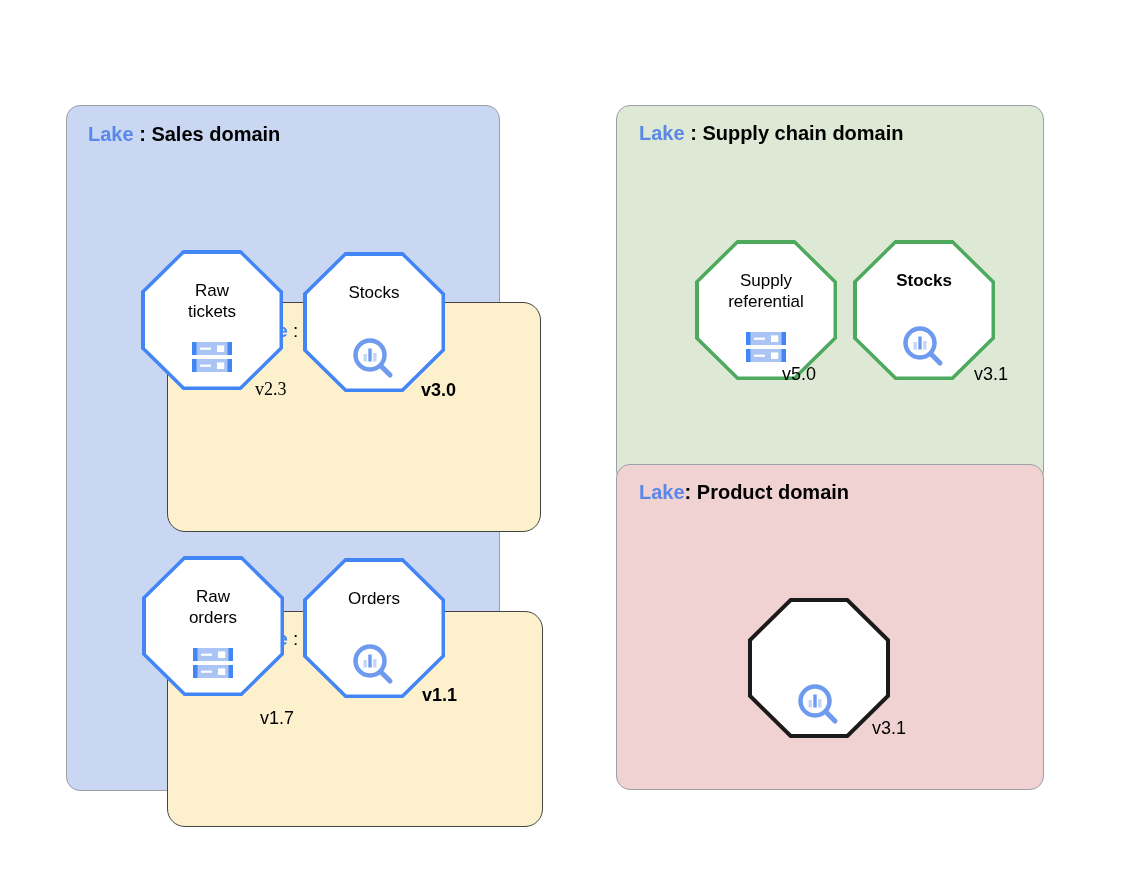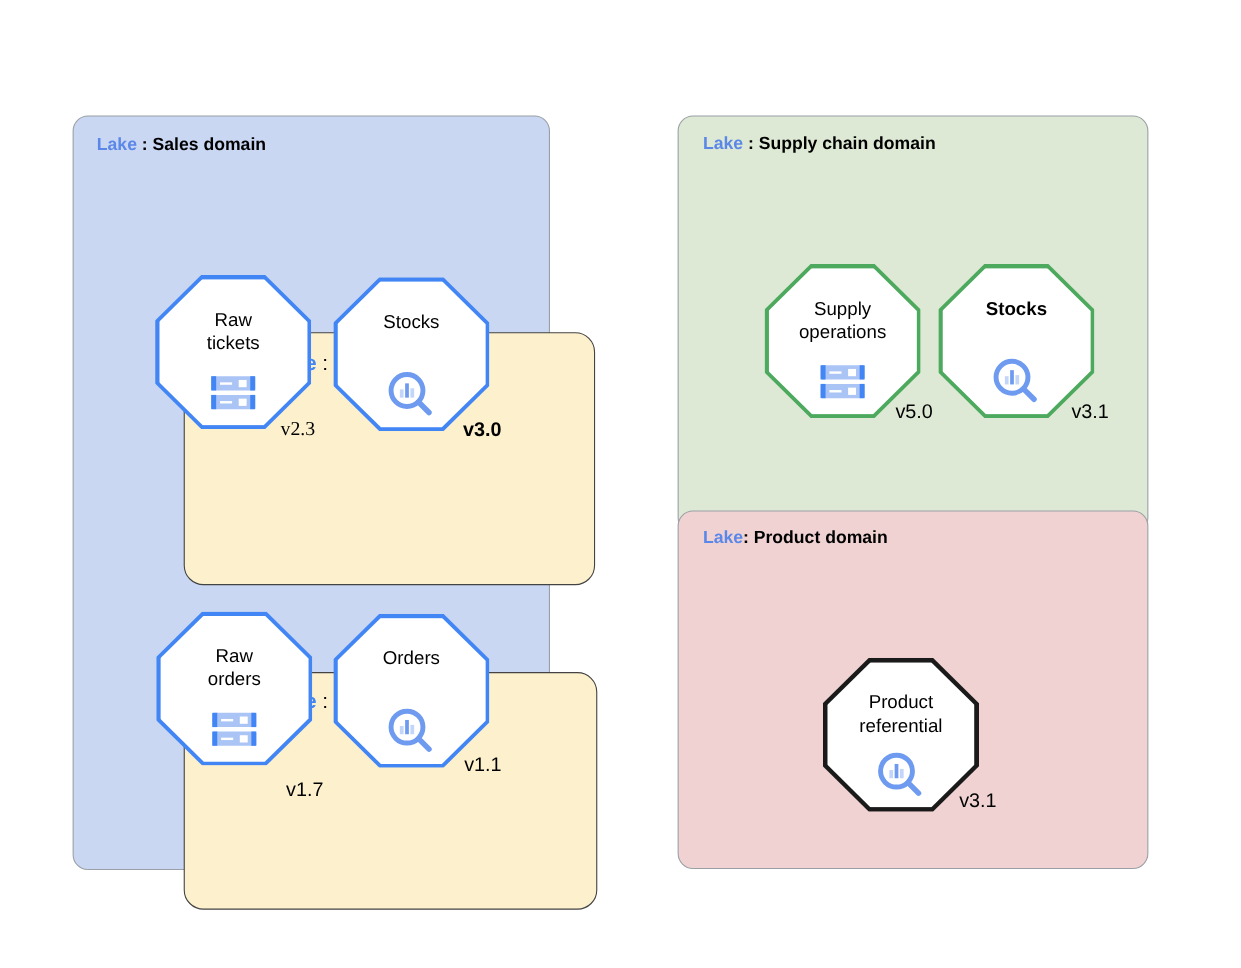--- a/index.html
+++ b/index.html
@@ -17,21 +17,21 @@
 
   
   .lake {
     position: absolute;
     border: 1.5px solid #9aa0a6;
     border-radius: 14px;
     box-sizing: border-box;
   }
   .lake-title {
     position: absolute;
-    font-size: 16px;
+    font-size: 20px;
     font-weight: bold;
     white-space: nowrap;
     line-height: 1;
   }
   .lake-title .kw { color: #5b87e8; }
   .lake-title .nm { color: #000000; }
 
   #lake-sales       { left: 66px;  top: 105px; width: 434px; height: 686px; background: #c9d7f3; }
   #lake-supply      { left: 616px; top: 105px; width: 428px; height: 380px; background: #dde9d4; }
   #lake-product     { left: 616px; top: 464px; width: 428px; height: 326px; background: #f0d2d2; }
@@ -110,22 +110,22 @@
   #n-sales        { left: 303px; top: 252px; }
   #n-raw-orders   { left: 142px; top: 556px; }
   #n-orders       { left: 303px; top: 558px; }
   #n-supply-ops   { left: 695px; top: 240px; }
   #n-stocks       { left: 853px; top: 240px; font-weight: bold; }
   #n-product-ref  { left: 748px; top: 598px; }
 
   #v-raw-tickets  { left: 255px; top: 380px; font-family: Liberation Serif, serif; }
   #v-sales        { left: 421px; top: 381px; font-weight: bold; }
   #v-raw-orders   { left: 260px; top: 684px; margin-top: 25px; }
-  #v-orders       { left: 422px; top: 686px; }
-  #v-supply-ops   { left: 814px; top: 365px; }
+  #v-orders       { left: 422px; top: 686px; font-weight: bold; }
+  #v-supply-ops   { left: 782px; top: 365px; }
   #v-stocks       { left: 974px; top: 365px; }
   #v-product-ref  { left: 872px; top: 719px; }
 </style>
 </head>
 <body>
 
 <div class="lake" id="lake-sales">
   <div class="lake-title" style="left: 21px; top: 18px;">
     <span class="kw">Lake</span><span class="nm"> : </span><span class="nm">Sales domain</span>
   </div>
@@ -238,21 +238,21 @@
       <line x1="29.5" y1="29.5" x2="39" y2="39" stroke="#6e9bf0" stroke-width="5" stroke-linecap="round"></line>
     </svg>
   </div>
 </div>
 <div class="node-version" id="v-orders">v1.1</div>
 
 <div class="node green" id="n-supply-ops">
   <div class="shape-border"></div>
   <div class="shape-inner"></div>
   <div class="node-label">Supply
-operations</div>
+referential</div>
   <div class="node-icon">
     <svg viewBox="0 0 46 46" width="46" height="46">
       <g>
         <rect x="3" y="8" width="40" height="13" rx="1.5" fill="#aac4f5"></rect>
         <rect x="3" y="8" width="4.5" height="13" fill="#4285f4"></rect>
         <rect x="38.5" y="8" width="4.5" height="13" fill="#4285f4"></rect>
         <rect x="11" y="13.6" width="11" height="2.2" fill="#ffffff"></rect>
         <rect x="28" y="11.4" width="7.2" height="6.6" fill="#ffffff"></rect>
       </g>
       <g>
@@ -279,22 +279,20 @@
       <rect x="22.1" y="17" width="3.4" height="8.5" fill="#c3d6f9"></rect>
       <line x1="29.5" y1="29.5" x2="39" y2="39" stroke="#6e9bf0" stroke-width="5" stroke-linecap="round"></line>
     </svg>
   </div>
 </div>
 <div class="node-version" id="v-stocks">v3.1</div>
 
 <div class="node black" id="n-product-ref">
   <div class="shape-border"></div>
   <div class="shape-inner"></div>
-  <div class="node-label">Product
-referential</div>
   <div class="node-icon">
     <svg viewBox="0 0 46 46" width="46" height="46">
       <circle cx="19" cy="19" r="14.5" fill="none" stroke="#6e9bf0" stroke-width="4.5"></circle>
       <rect x="12.5" y="18" width="3.4" height="7.5" fill="#c3d6f9"></rect>
       <rect x="17.3" y="12.5" width="3.4" height="13" fill="#6e9bf0"></rect>
       <rect x="22.1" y="17" width="3.4" height="8.5" fill="#c3d6f9"></rect>
       <line x1="29.5" y1="29.5" x2="39" y2="39" stroke="#6e9bf0" stroke-width="5" stroke-linecap="round"></line>
     </svg>
   </div>
 </div>

